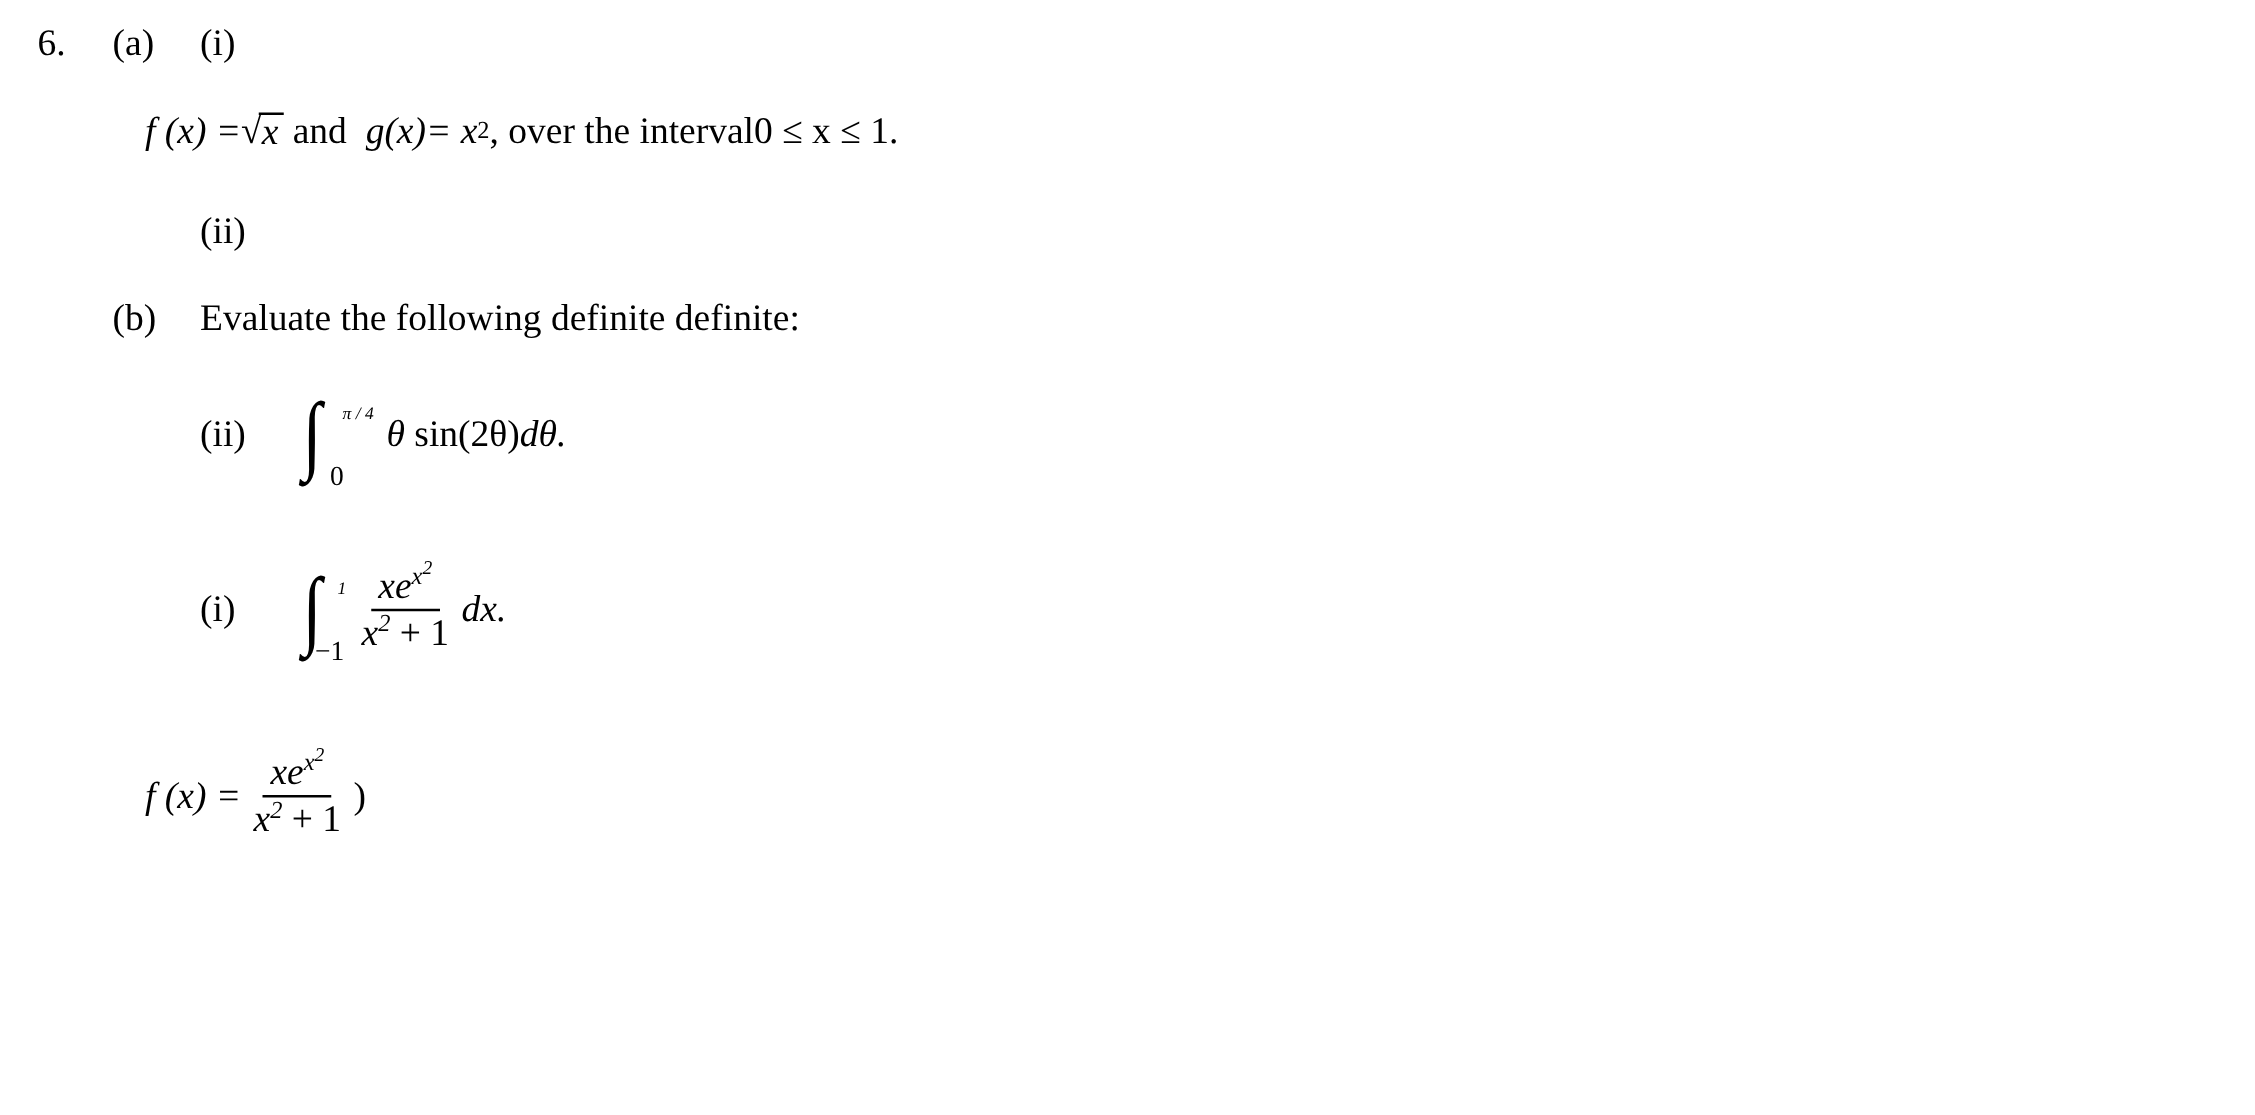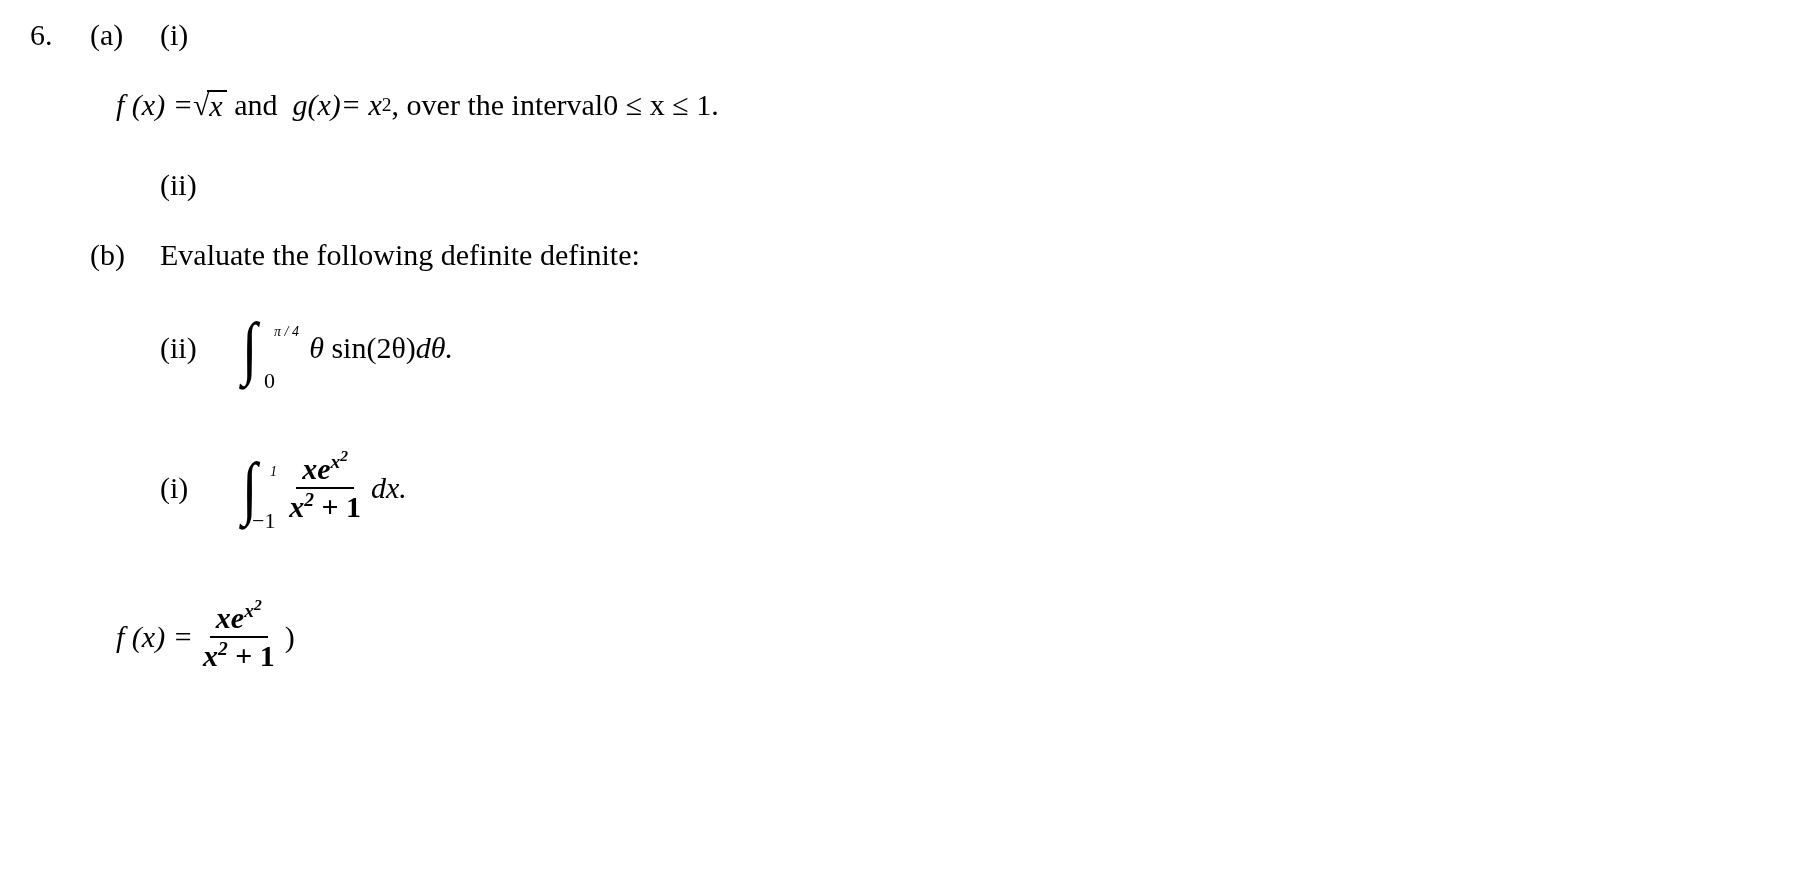--- a/index.html
+++ b/index.html
@@ -63,21 +63,20 @@
     left: 24px;
     font-size: 22px;
   }
 
   .frac {
     display: inline-flex;
     flex-direction: column;
     align-items: center;
     vertical-align: middle;
     margin: 0 4px;
-    font-weight: bold;
   }
   .frac .fnum, .frac .fden {
     padding: 0 6px;
     line-height: 1.2;
     white-space: nowrap;
   }
   .frac .fnum { border-bottom: 2px solid #000; }
 
   .sqrt {
     display: inline-flex;

